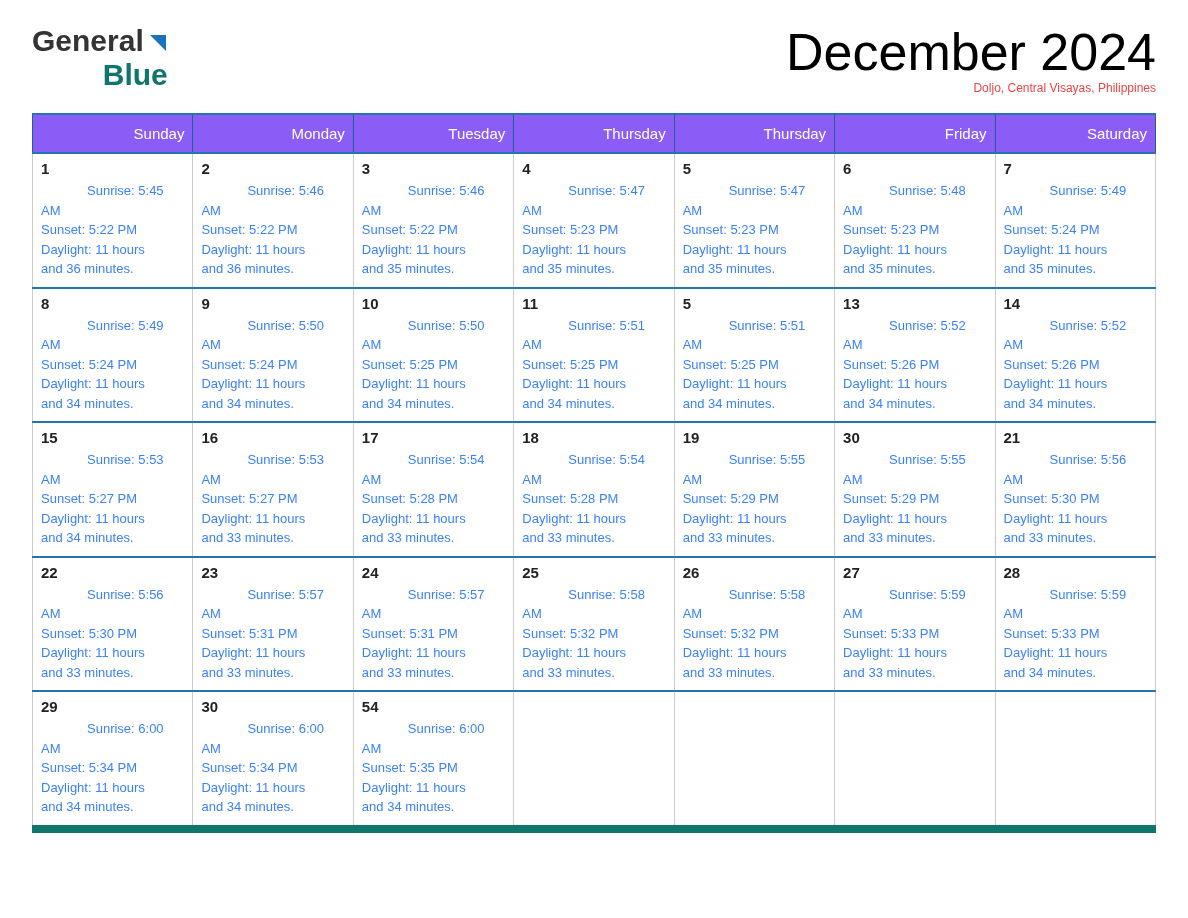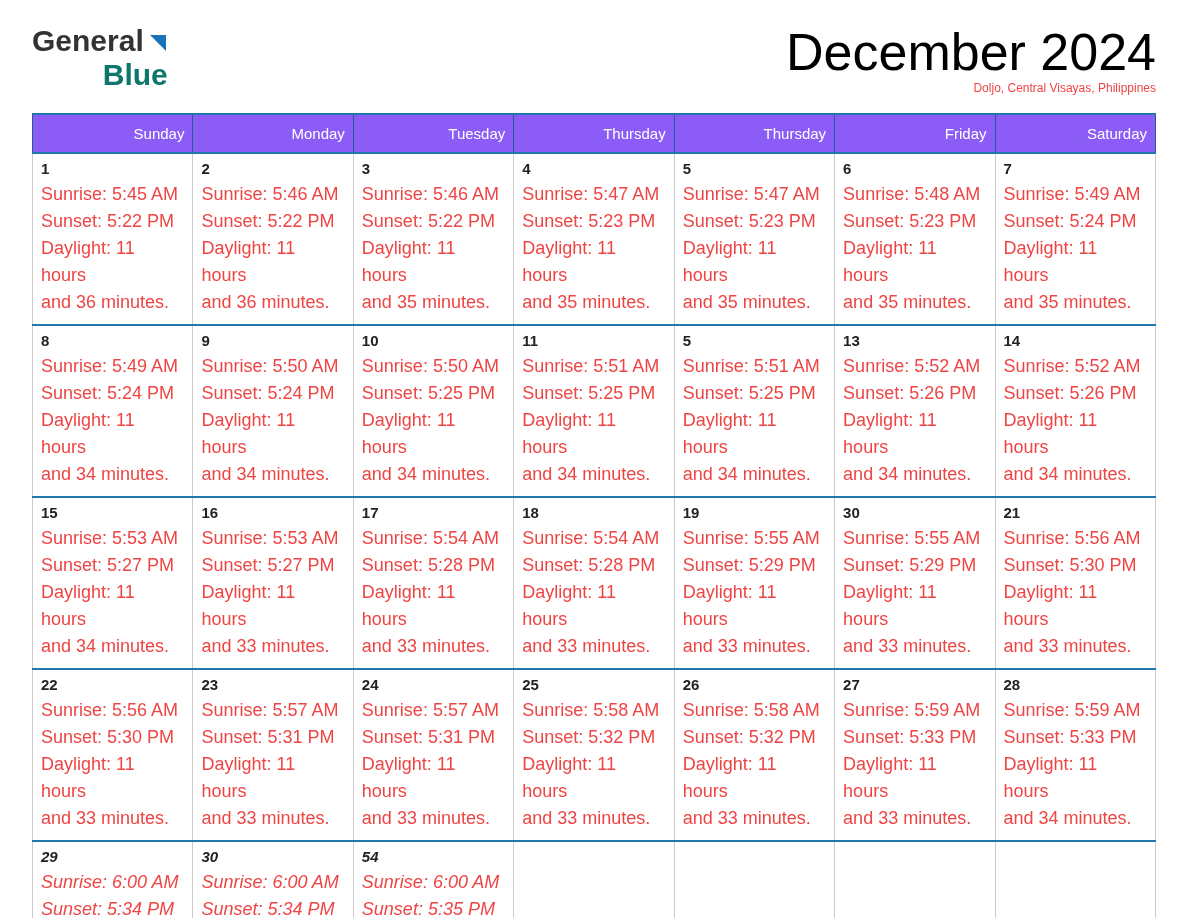--- a/index.html
+++ b/index.html
@@ -64,27 +64,27 @@
       background: #fff;
     }
     .day-number {
       font-size: 15px;
       font-weight: bold;
       color: #222;
       display: block;
       margin-bottom: 4px;
     }
     .day-info {
-      font-size: 18px;
-      color: #ef4444;
+      font-size: 13px;
+      color: #3b82f6;
       line-height: 1.5;
+      margin-left: 46px;
     }
     .calendar tr:last-child td {
       border-bottom: 8px solid #0f766e;
-      font-style: italic;
     }
     .calendar thead tr th {
       border-top: 2px solid #2176ae;
       border-bottom: 2px solid #2176ae;
     }
     .calendar tbody tr td {
       border-top: 2px solid #2176ae;
     }
     .calendar tbody tr td + td {
       border-top: 2px solid #2176ae;

